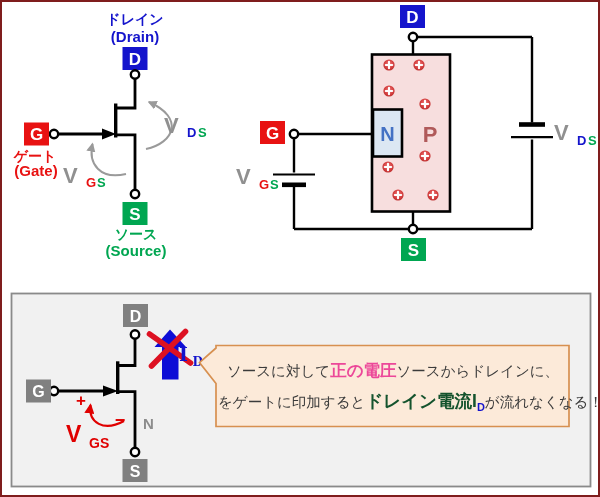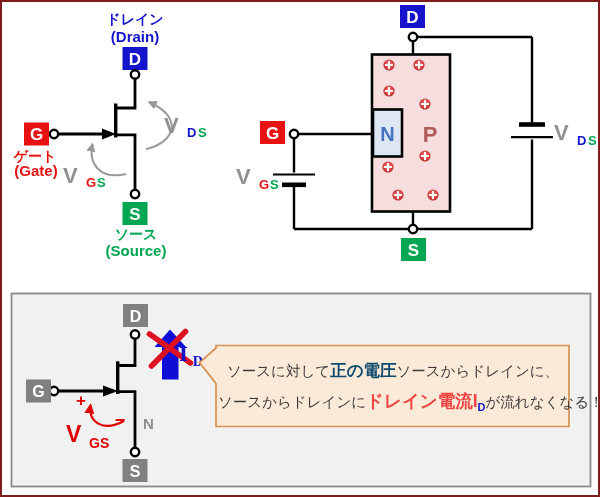--- a/index.html
+++ b/index.html
@@ -11,22 +11,22 @@
   }
   #diagram-svg{position:absolute;left:0;top:0;width:600px;height:497px;}
   svg text{font-family:"Liberation Sans",sans-serif;font-weight:bold;}
   svg text.serif{font-family:"DejaVu Serif",serif;}
   .callout-text{
     position:absolute;left:216px;top:351px;width:350px;height:66px;
     display:flex;flex-direction:column;justify-content:center;
     text-align:center;color:#3b3b3b;font-size:14.5px;line-height:30px;
     pointer-events:none;white-space:nowrap;
   }
-  .em-red{color:#0c4a6e;font-weight:bold;font-size:16.5px;}
-  .em-blue{color:#ef4444;font-weight:bold;font-size:17.5px;}
+  .em-red{color:#ec4899;font-weight:bold;font-size:16.5px;}
+  .em-blue{color:#14532d;font-weight:bold;font-size:17.5px;}
   .em-blue-sub{color:#1313cc;font-weight:bold;font-size:11px;position:relative;top:4px;}
 </style>
 </head>
 <body>
 
 <div id="stage">
 
 <svg id="diagram-svg" viewBox="0 0 600 497">
   <defs>
     <marker id="arrow-gray" viewBox="0 0 6 6" refX="5" refY="3" markerWidth="4.6" markerHeight="4.6" orient="auto">
@@ -219,16 +219,16 @@
     <path d="M147.5 332 L188.5 361 M183.5 329.5 L149.5 364" stroke="#dd1122" stroke-width="5.6" stroke-linecap="round" fill="none"></path>
     <text class="serif" x="177" y="358.5" font-size="19" fill="#1212cc">I</text>
     <text class="serif" x="190.5" y="364" font-size="12" fill="#1212cc">D</text>
 
     <path d="M214 343.5 L567 343.5 L567 424.5 L214 424.5 L214 381.5 L197.5 360.5 L214 346 Z" fill="#fcead9" stroke="#d79050" stroke-width="1.7"></path>
   </g>
 </svg>
 
 <div class="callout-text">
   <div><span>ソースに対して</span><span class="em-red">正の電圧</span><span>ソースからドレインに、</span></div>
-  <div><span>ソースからドレインに</span><span class="em-blue">ドレイン電流I</span><span class="em-blue-sub">D</span><span>が流れなくなる！</span></div>
+  <div><span>をゲートに印加すると</span><span class="em-blue">ドレイン電流I</span><span class="em-blue-sub">D</span><span>が流れなくなる！</span></div>
 </div>
 
 </div>
 
 </body></html>

